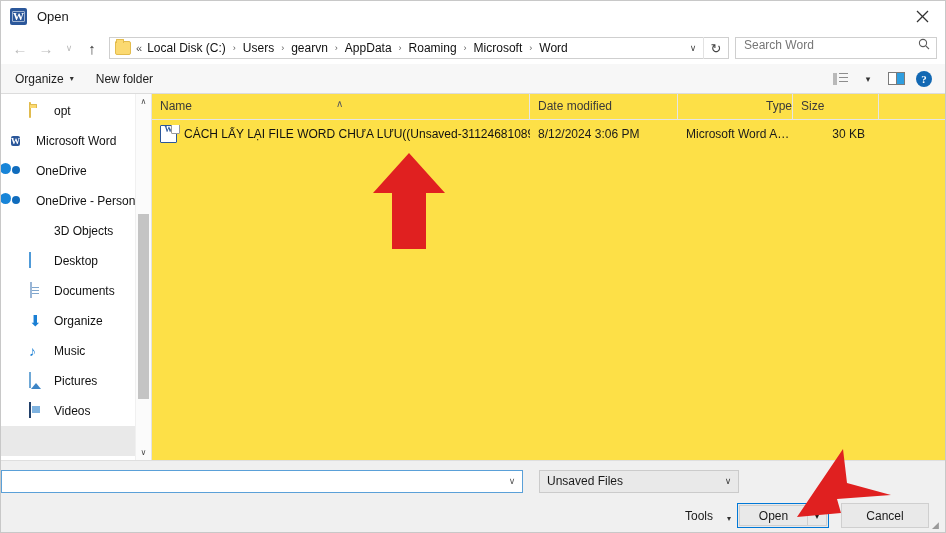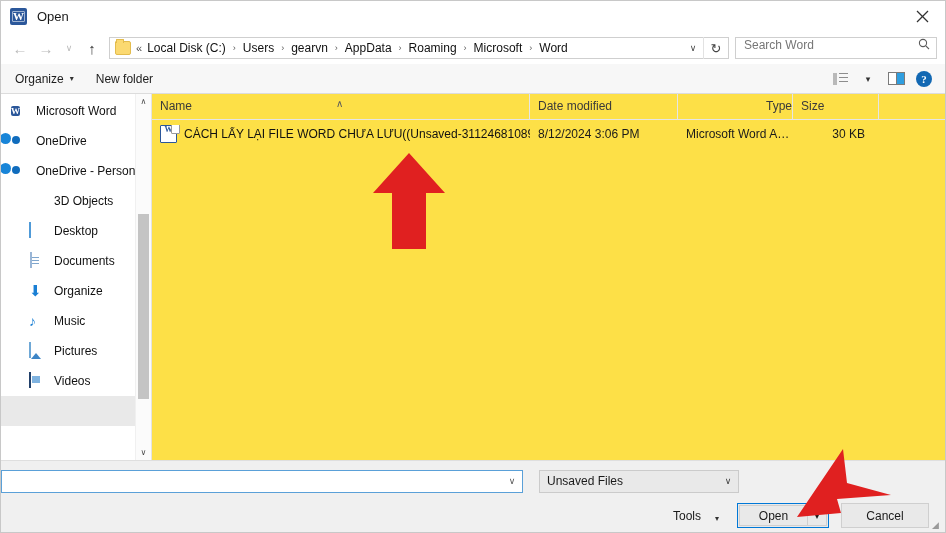--- a/index.html
+++ b/index.html
@@ -448,21 +448,21 @@
   .btn-row {
     position: absolute;
     left: 0; top: 42px; right: 0;
     height: 25px;
     display: flex; align-items: center;
   }
   .btn-spacer { flex: 1 1 auto; }
   .tools-btn {
     display:flex; align-items:flex-end;
     font-size: 12px; color:#1a1a1a;
-    margin-right: 18px;
+    margin-right: 6px;
   }
   .tools-btn .tri { font-size:8px; margin-left: 14px; color:#333; }
   .open-wrap {
     width: 92px; height: 25px;
     border: 1px solid #0078d7;
     box-sizing: border-box;
     display: flex;
     background: #e9e9e9;
     padding: 1px;
   }
@@ -589,20 +589,24 @@
     <div class="tb-icon">
       <span class="help-circle">?</span>
     </div>
   </div>
 
   <div class="body">
 
     <div class="sidebar">
       <div class="tree">
 
+        <div class="tree-item indent">
+          <span class="ticon"><span class="ic-folder"></span></span>
+          <span class="lbl">opt</span>
+        </div>
 
         <div class="tree-item">
           <span class="ticon"><span class="ic-word">W</span></span>
           <span class="lbl">Microsoft Word</span>
         </div>
 
         <div class="tree-item">
           <span class="ticon"><span class="ic-cloud"></span></span>
           <span class="lbl">OneDrive</span>
         </div>

